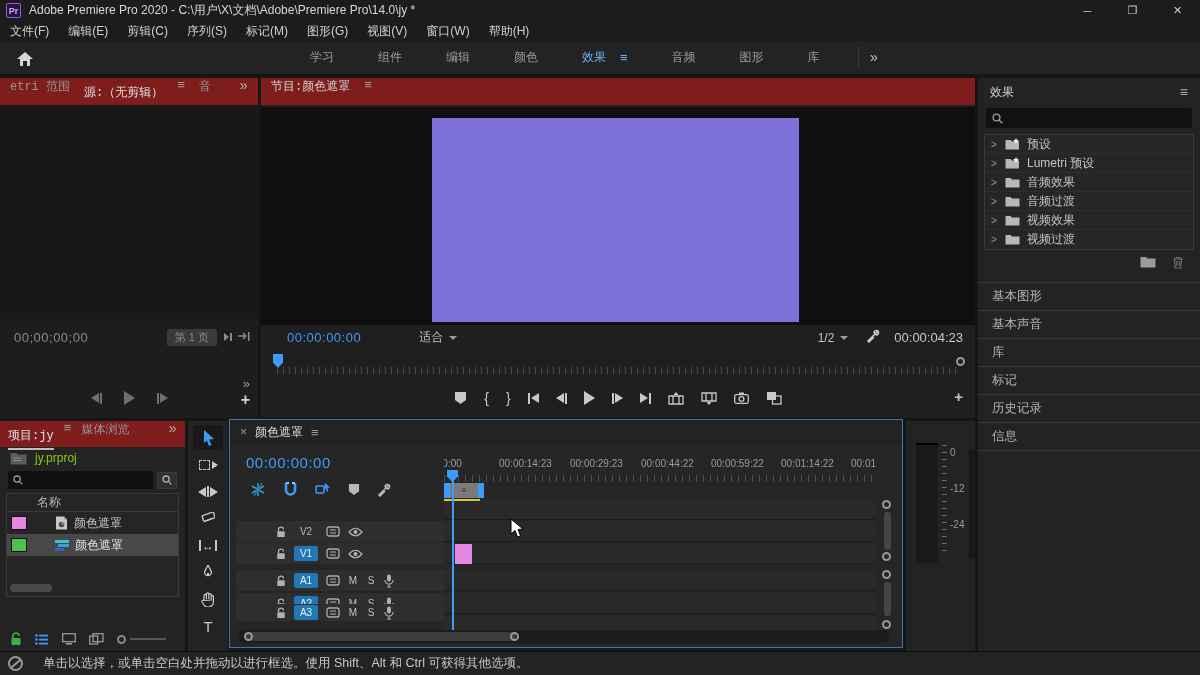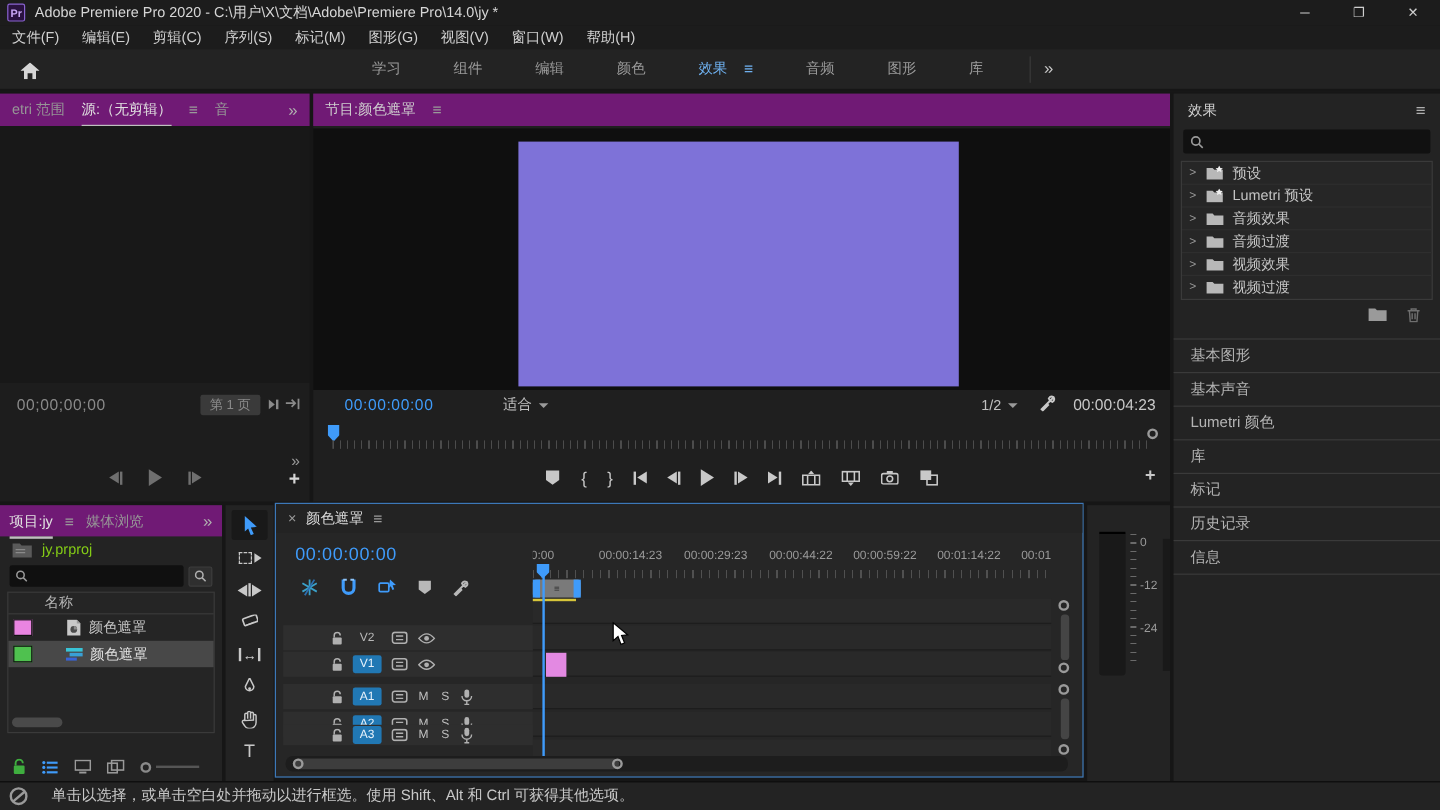--- a/index.html
+++ b/index.html
@@ -21,21 +21,21 @@
   .wsbar { position:absolute; left:0; top:41px; width:1200px; height:35px; background:#232323; border-bottom:2px solid #161616; }
   .home-btn { position:absolute; left:10px; top:4px; width:30px; height:27px; display:flex; align-items:center; justify-content:center; }
   .ws-tabs { position:absolute; left:310px; top:0; height:33px; display:flex; align-items:center; gap:44px; color:#9a9a9a; }
   .ws-tab.active { color:#6fb1f0; }
   .ws-menu { color:#6fb1f0; margin-left:-30px; font-size:13px; }
   .ws-div { position:absolute; left:858px; top:6px; width:1px; height:22px; background:#3a3a3a; }
   .ws-ovf { position:absolute; left:870px; top:8px; color:#c8c8c8; font-size:14px; }
 
   
   .panel { position:absolute; background:#222222; }
-  .ptabs { height:27px; display:flex; align-items:center; gap:14px; padding:0 10px; color:#969696; background:#701a75; }
+  .ptabs { height:27px; display:flex; align-items:flex-start; gap:14px; padding:0 10px; color:#969696; background:#7f1d1d;font-family:Liberation Mono, monospace; }
   .ptab.active { color:#e0e0e0; border-bottom:2px solid #bfbfbf; padding:6px 0 4px 0; }
   .hamb { font-size:13px; color:#9a9a9a; }
   .ovf { font-size:14px; color:#b0b0b0; margin-left:auto; }
 
   
   .src { left:0; top:78px; width:258px; height:340px; background:#1d1d1d; }
   .src-view { position:absolute; left:0; top:27px; width:258px; height:214px; background:#181818; }
   .src-ctrl { position:absolute; left:0; top:247px; width:258px; height:24px; display:flex; align-items:center; padding:0 8px; }
   .tc-dim { color:#8a8a8a; font-size:13px; letter-spacing:.5px; margin-left:6px; }
   .page-box { margin-left:auto; background:#3a3a3a; color:#8a8a8a; font-size:11px; padding:1px 8px; border-radius:2px; }
@@ -79,21 +79,21 @@
   .stackhead { height:28px; display:flex; align-items:center; padding:0 14px; color:#b4b4b4; border-top:1px solid #3a3a3a; font-size:12.5px; }
   .stackwrap { margin-top:8px; border-bottom:1px solid #3a3a3a; }
 
   
   .proj { left:0; top:421px; width:185px; height:230px; background:#232323; }
   .proj .ptabs { height:26px; padding:0 8px; gap:10px; }
   .bin-row { display:flex; align-items:center; gap:8px; padding:4px 10px; color:#84cc16; }
   .proj-search { margin:2px 8px; height:18px; display:flex; align-items:center; gap:4px; }
   .proj-search .well { flex:1; height:18px; background:#101010; border-radius:2px; display:flex; align-items:center; padding:0 5px; }
   .srch-btn { width:20px; height:17px; background:#2f2f2f; border:1px solid #3d3d3d; border-radius:2px; display:flex; align-items:center; justify-content:center; }
-  .proj-list { margin:4px 6px 0 6px; height:118px; border:1px solid #3a3a3a; background:#252525; position:relative;font-family:Liberation Serif, serif; }
+  .proj-list { margin:4px 6px 0 6px; height:104px; border:1px solid #3a3a3a; background:#252525; position:relative;font-family:Liberation Serif, serif; }
   .plist-head { height:18px; display:flex; align-items:center; padding-left:30px; color:#b4b4b4; border-bottom:1px solid #3a3a3a; }
   .prow { height:22px; display:flex; align-items:center; gap:6px; padding:0 4px; color:#c4c4c4; }
   .prow.sel { background:#484848; color:#e2e2e2; }
   .swatch { width:16px; height:14px; border:1px solid #111; }
   .prow .typeicon { margin-left:22px; }
   .scroll-stub { position:absolute; left:3px; bottom:4px; width:42px; height:8px; background:#4a4a4a; border-radius:4px; }
   .proj-foot { position:absolute; left:0; bottom:0; width:185px; height:24px; display:flex; align-items:center; gap:13px; padding:0 10px; }
   .zoom-slider { display:flex; align-items:center; gap:4px; }
   .zs-knob { width:9px; height:9px; border-radius:50%; border:2px solid #8a8a8a; }
   .zs-line { width:36px; height:2px; background:#555; }
@@ -374,21 +374,20 @@
       <svg width="16" height="12" viewBox="0 0 16 12">
           <path d="M0.5 1 h5.5 l1.5 1.5 h8 v9 h-15 Z" fill="#9a9a9a"></path>
         </svg>
       <svg width="12" height="13" viewBox="0 0 12 13">
           <path d="M1 3 h10 M4 3 V1.5 h4 V3 M2.5 3 l.7 9 h5.6 l.7 -9 M4.8 5 v5 M7.2 5 v5" stroke="#6f6f6f" stroke-width="1.2" fill="none"></path>
         </svg>
     </div>
     <div class="stackwrap">
       <div class="stackhead">基本图形</div>
       <div class="stackhead">基本声音</div>
-      <div class="stackhead">Lumetri 颜色</div>
       <div class="stackhead">库</div>
       <div class="stackhead">标记</div>
       <div class="stackhead">历史记录</div>
       <div class="stackhead">信息</div>
     </div>
   </div>
 
   <div class="panel proj">
     <div class="ptabs">
       <span class="ptab active">项目:jy</span>

